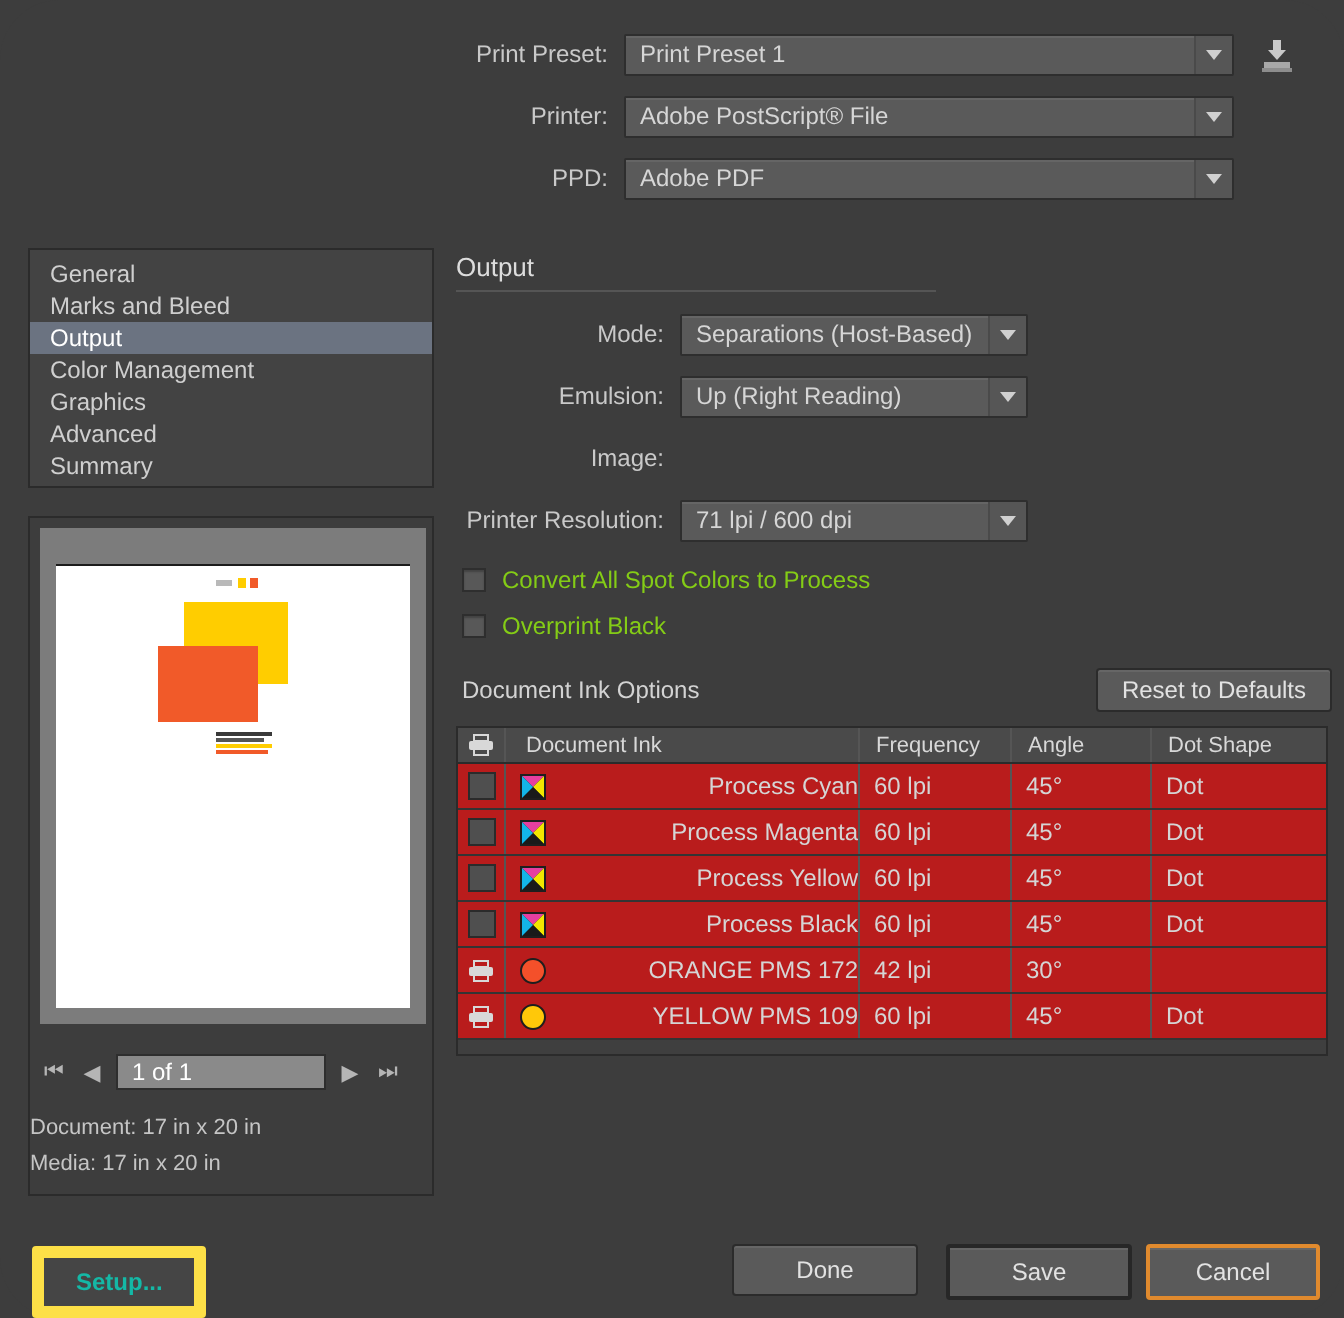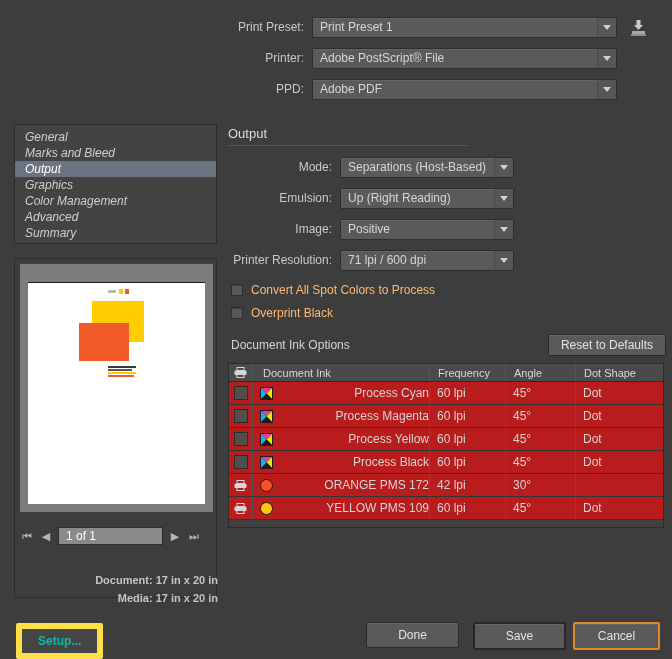--- a/index.html
+++ b/index.html
@@ -47,21 +47,20 @@
     display: flex; align-items: flex-end; justify-content: center;
     cursor: pointer;
   }
 
   
   .sidebar {
     position: absolute; left: 14px; top: 124px;
     width: 203px; height: 120px;
     background: #434343; border: 1px solid #2b2b2b;
     padding: 4px 0 0 0;
-    font-style: italic;
   }
   .side-item {
     height: 16px; line-height: 16px;
     padding-left: 10px; font-size: 12px; color: #cfcfcf;
     white-space: nowrap;
   }
   .side-item.sel { background: #6b7381; color: #ffffff; }
 
   
   .preview-panel {
@@ -101,40 +100,40 @@
   .pagenav {
     position: absolute; left: 5px; top: 268px; width: 193px;
     display: flex; align-items: center; gap: 5px;
   }
   .navbtn { width: 14px; text-align: center; color: #b5b5b5; font-size: 11px; cursor: pointer; }
   .pagefield {
     width: 105px; height: 18px; background: #8a8a8a; border: 1px solid #2e2e2e;
     color: #ffffff; font-size: 12px; line-height: 17px; padding-left: 7px;
   }
   .doc-info {
-    position: absolute; left: 0; top: 312px; width: 203px;
-    text-align: right; font-size: 11px; color: #c5c5c5; line-height: 18px; font-weight: bold;
+    position: absolute; left: 0; top: 296px; width: 203px;
+    text-align: left; font-size: 11px; color: #c5c5c5; line-height: 18px;
   }
 
   
   .outpane { position: absolute; left: 228px; top: 126px; width: 438px; }
   .sect-title { font-size: 13px; color: #dcdcdc; position: relative; padding-bottom: 4px; }
   .sect-rule { height: 1px; background: #555; width: 240px; margin-bottom: 10px; }
 
   .orow { display: flex; align-items: center; height: 22px; margin-bottom: 9px; }
   .orow .olbl { width: 112px; text-align: right; padding-right: 8px; font-size: 12px; color: #c9c9c9; }
   .combo-mode { width: 174px; }
 
   .chkrow { display: flex; align-items: center; height: 20px; margin-bottom: 3px; padding-left: 3px; }
   .chkbox {
     width: 12px; height: 12px; background: #585858;
     border: 1px solid #2e2e2e; margin-right: 8px;
     box-shadow: inset 0 1px 1px rgba(0,0,0,0.25);
   }
-  .chklabel { font-size: 12px; color: #fdba74; }
+  .chklabel { font-size: 12px; color: #84cc16; }
 
   .inkhdr-row {
     display: flex; align-items: center; justify-content: space-between;
     margin-top: 11px; margin-bottom: 7px; padding-left: 3px; gap: 17px;
   }
   .inkhdr-label { font-size: 12px; color: #d3d3d3; }
   .btn {
     background: #5a5a5a; border: 1px solid #2b2b2b; border-radius: 2px;
     color: #e2e2e2; font-size: 12px; padding: 4px 12px; cursor: pointer;
     box-shadow: inset 0 1px 0 rgba(255,255,255,0.08);
@@ -227,22 +226,22 @@
           </span>
       </div>
     </div>
 
   </div>
 
   <div class="sidebar">
     <div class="side-item">General</div>
     <div class="side-item">Marks and Bleed</div>
     <div class="side-item sel">Output</div>
+    <div class="side-item">Color Management</div>
     <div class="side-item">Graphics</div>
-    <div class="side-item">Color Management</div>
     <div class="side-item">Advanced</div>
     <div class="side-item">Summary</div>
   </div>
 
   <div class="preview-panel">
 
     <div class="preview-canvas">
       <div class="page-sheet">
         <div class="pv-marks-top">
           <div class="reg"></div>
@@ -295,26 +294,20 @@
       <div class="combo combo-mode">
         <span class="txt">Up (Right Reading)</span>
         <span class="arrowbox">
             <span class="caret"></span>
           </span>
       </div>
     </div>
 
     <div class="orow">
       <div class="olbl">Image:</div>
-      <div class="combo combo-mode">
-        <span class="txt">Positive</span>
-        <span class="arrowbox">
-            <span class="caret"></span>
-          </span>
-      </div>
     </div>
 
     <div class="orow">
       <div class="olbl">Printer Resolution:</div>
       <div class="combo combo-mode">
         <span class="txt">71 lpi / 600 dpi</span>
         <span class="arrowbox">
             <span class="caret"></span>
           </span>
       </div>

